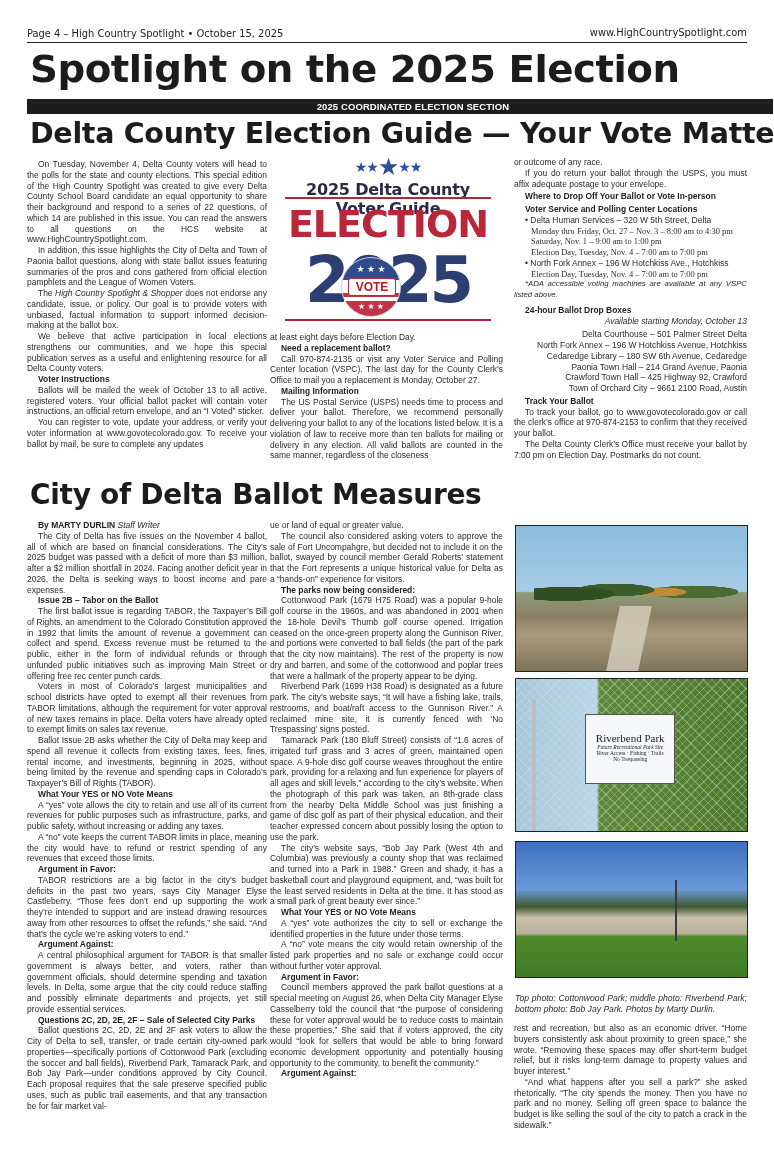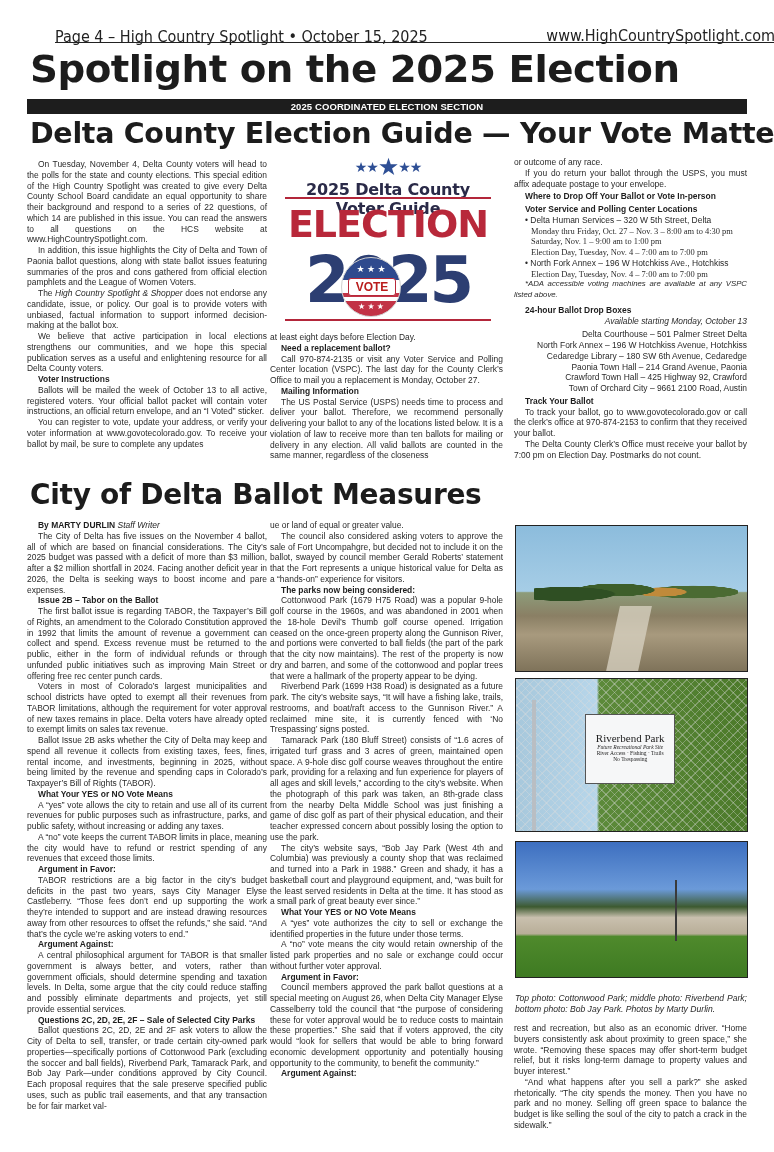--- a/index.html
+++ b/index.html
@@ -1,21 +1,21 @@
 <!DOCTYPE html>
 <html><head>
 <meta charset="utf-8">
 <style>
   html, body { margin:0; padding:0; background:#fff; }
   body { width:774px; height:1152px; position:relative; overflow:hidden; font-family:"Liberation Sans", sans-serif; color:#222; }
-  .runhead { position:absolute; left:27px; top:26px; width:720px; height:16px; font-family:"DejaVu Sans Condensed","DejaVu Sans", sans-serif; font-size:16px; color:#222; border-bottom:1.2px solid #222;margin-left:28px; }
+  .runhead { position:absolute; left:27px; top:26px; width:720px; height:16px; font-family:"DejaVu Sans Condensed","DejaVu Sans", sans-serif; font-size:11px; color:#222; border-bottom:1.2px solid #222; }
   .runhead .l { position:absolute; left:0; top:1px; }
   .runhead .r { position:absolute; right:0; top:0; }
   .masthead { position:absolute; left:30px; top:46px; font-family:"DejaVu Sans", sans-serif; font-weight:bold; font-size:38px; letter-spacing:-0.5px; color:#1c1c1c; line-height:46px; white-space:nowrap; transform:scaleX(1.02); transform-origin:left; }
-  .banner { position:absolute; left:27px; top:99px; width:720px; height:15px; background:#1d1d1d; color:#fff; font-size:9.5px; font-weight:bold; text-align:center; line-height:15px; letter-spacing:0.1px; }
+  .banner { position:absolute; left:27px; top:99px; width:720px; height:15px; background:#1d1d1d; color:#fff; font-size:9.5px; font-weight:bold; text-align:center; line-height:15px; letter-spacing:0.1px;padding-left:26px; }
   .h2 { position:absolute; left:30px; font-family:"DejaVu Sans", sans-serif; font-weight:bold; color:#1c1c1c; white-space:nowrap; letter-spacing:-0.3px; }
   .h2.guide { top:115px; font-size:28.5px; line-height:38px; }
   .h2.city { top:476px; font-size:28px; line-height:38px; }
   .col { position:absolute; font-size:8.45px; line-height:10.75px; text-align:justify; color:#2a2a2a; }
   .col p { margin:0; text-indent:11px; }
   .col p.noind { text-indent:0; }
   .col .hd { font-weight:bold; margin:0; padding-left:11px; color:#1e1e1e; }
   .col .it { font-style:italic; }
   .col .ind2 { padding-left:11px; text-indent:0; text-align:right; }
   .col .ind3 { padding-left:17px; text-indent:0; text-align:left;font-family:Liberation Serif, serif; }

